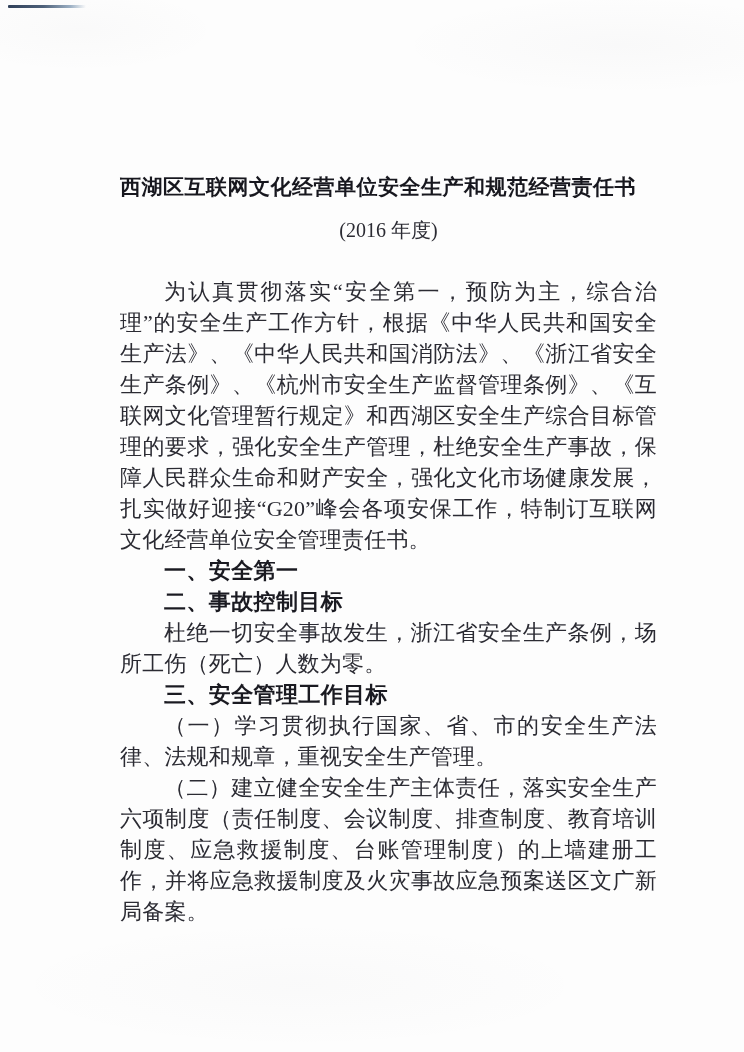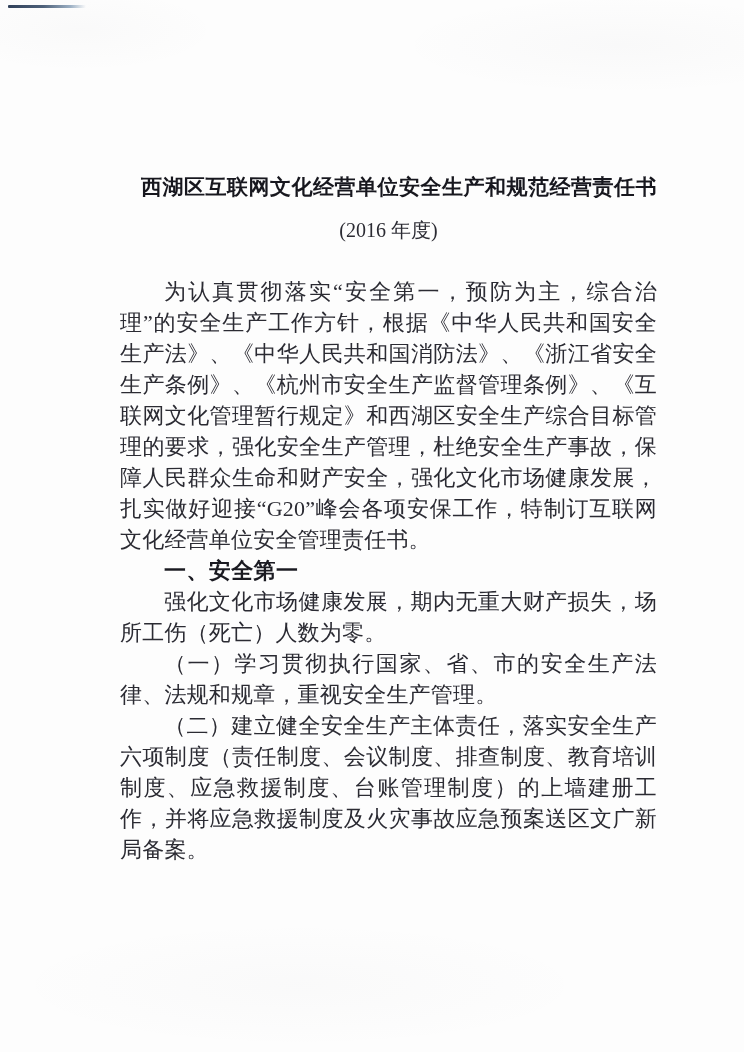--- a/index.html
+++ b/index.html
@@ -34,21 +34,21 @@
     top: 172px;
     width: 537px;
   }
   .doc-title {
     font-family: "Liberation Sans", sans-serif;
     font-weight: 700;
     font-size: 21px;
     line-height: 30px;
     letter-spacing: 0.5px;
     color: #17171e;
-    text-align: right;
+    text-align: left;
     margin: 0 0 16px 0;
   }
   .doc-subtitle {
     font-size: 20px;
     line-height: 24px;
     color: #2b2b33;
     text-align: center;
     margin: 0 0 34px 0;
   }
   .doc-body p {
@@ -71,18 +71,20 @@
 <body>
 
 <div class="page">
   <div class="scan-line"></div>
   <div class="content">
     <h1 class="doc-title">西湖区互联网文化经营单位安全生产和规范经营责任书</h1>
     <div class="doc-subtitle">(2016 年度)</div>
     <div class="doc-body">
       <p>为认真贯彻落实“安全第一，预防为主，综合治理”的安全生产工作方针，根据《中华人民共和国安全生产法》、《中华人民共和国消防法》、《浙江省安全生产条例》、《杭州市安全生产监督管理条例》、《互联网文化管理暂行规定》和西湖区安全生产综合目标管理的要求，强化安全生产管理，杜绝安全生产事故，保障人民群众生命和财产安全，强化文化市场健康发展，扎实做好迎接“G20”峰会各项安保工作，特制订互联网文化经营单位安全管理责任书。</p>
       <p class="section-heading">一、安全第一</p>
-      <p>强化文化市场健康发展，期内无重大财产损失，场所工伤（死亡）人数为零。</p>
+      <p class="section-heading">二、事故控制目标</p>
+      <p>杜绝一切安全事故发生，浙江省安全生产条例，场所工伤（死亡）人数为零。</p>
+      <p class="section-heading">三、安全管理工作目标</p>
       <p>（一）学习贯彻执行国家、省、市的安全生产法律、法规和规章，重视安全生产管理。</p>
       <p>（二）建立健全安全生产主体责任，落实安全生产六项制度（责任制度、会议制度、排查制度、教育培训制度、应急救援制度、台账管理制度）的上墙建册工作，并将应急救援制度及火灾事故应急预案送区文广新局备案。</p>
     </div>
   </div>
 </div>
 
 </body></html>

